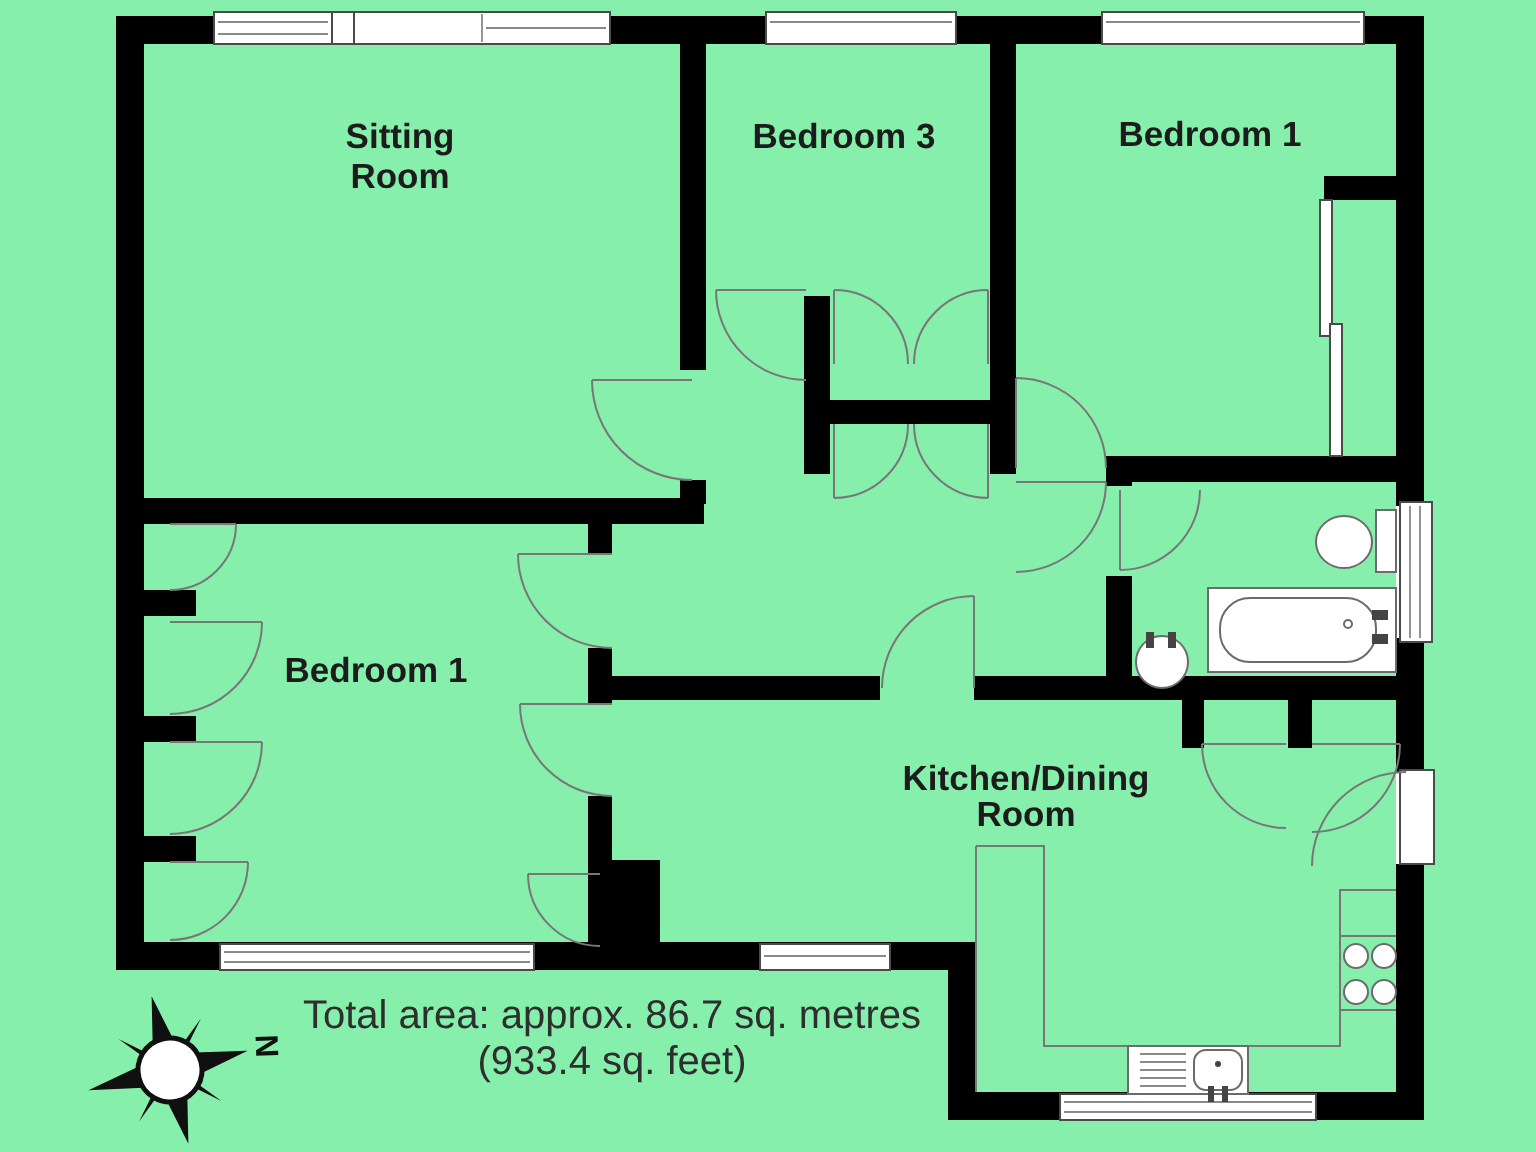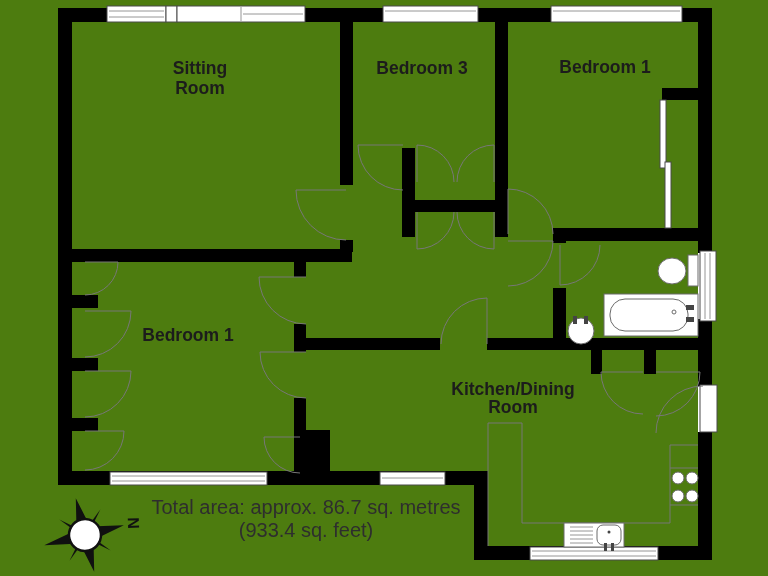--- a/index.html
+++ b/index.html
@@ -1,16 +1,16 @@
 <!DOCTYPE html>
 <html><head>
 <meta charset="utf-8">
 <style>
   html,body{margin:0;padding:0;background:#fff;}
-  .canvas{position:relative;width:768px;height:576px;background:#4d7c0f;overflow:hidden;
+  .canvas{position:relative;width:768px;height:576px;background:#86efac;overflow:hidden;
           font-family:"Liberation Sans",sans-serif;}
   svg{position:absolute;left:0;top:0;}
   .wall{fill:#000000;stroke:none;}
   .gap{fill:#ffffff;stroke:none;}
   .win{fill:#ffffff;stroke:#4a4a4a;stroke-width:1;}
   .thin{fill:none;stroke:#8a8a8a;stroke-width:0.9;}
   .door{fill:none;stroke:#777777;stroke-width:1;}
   .leaf{fill:none;stroke:#777777;stroke-width:1;}
   .fix{fill:#ffffff;stroke:#6b6b6b;stroke-width:1;}
   .fixdark{fill:#444;stroke:none;}

